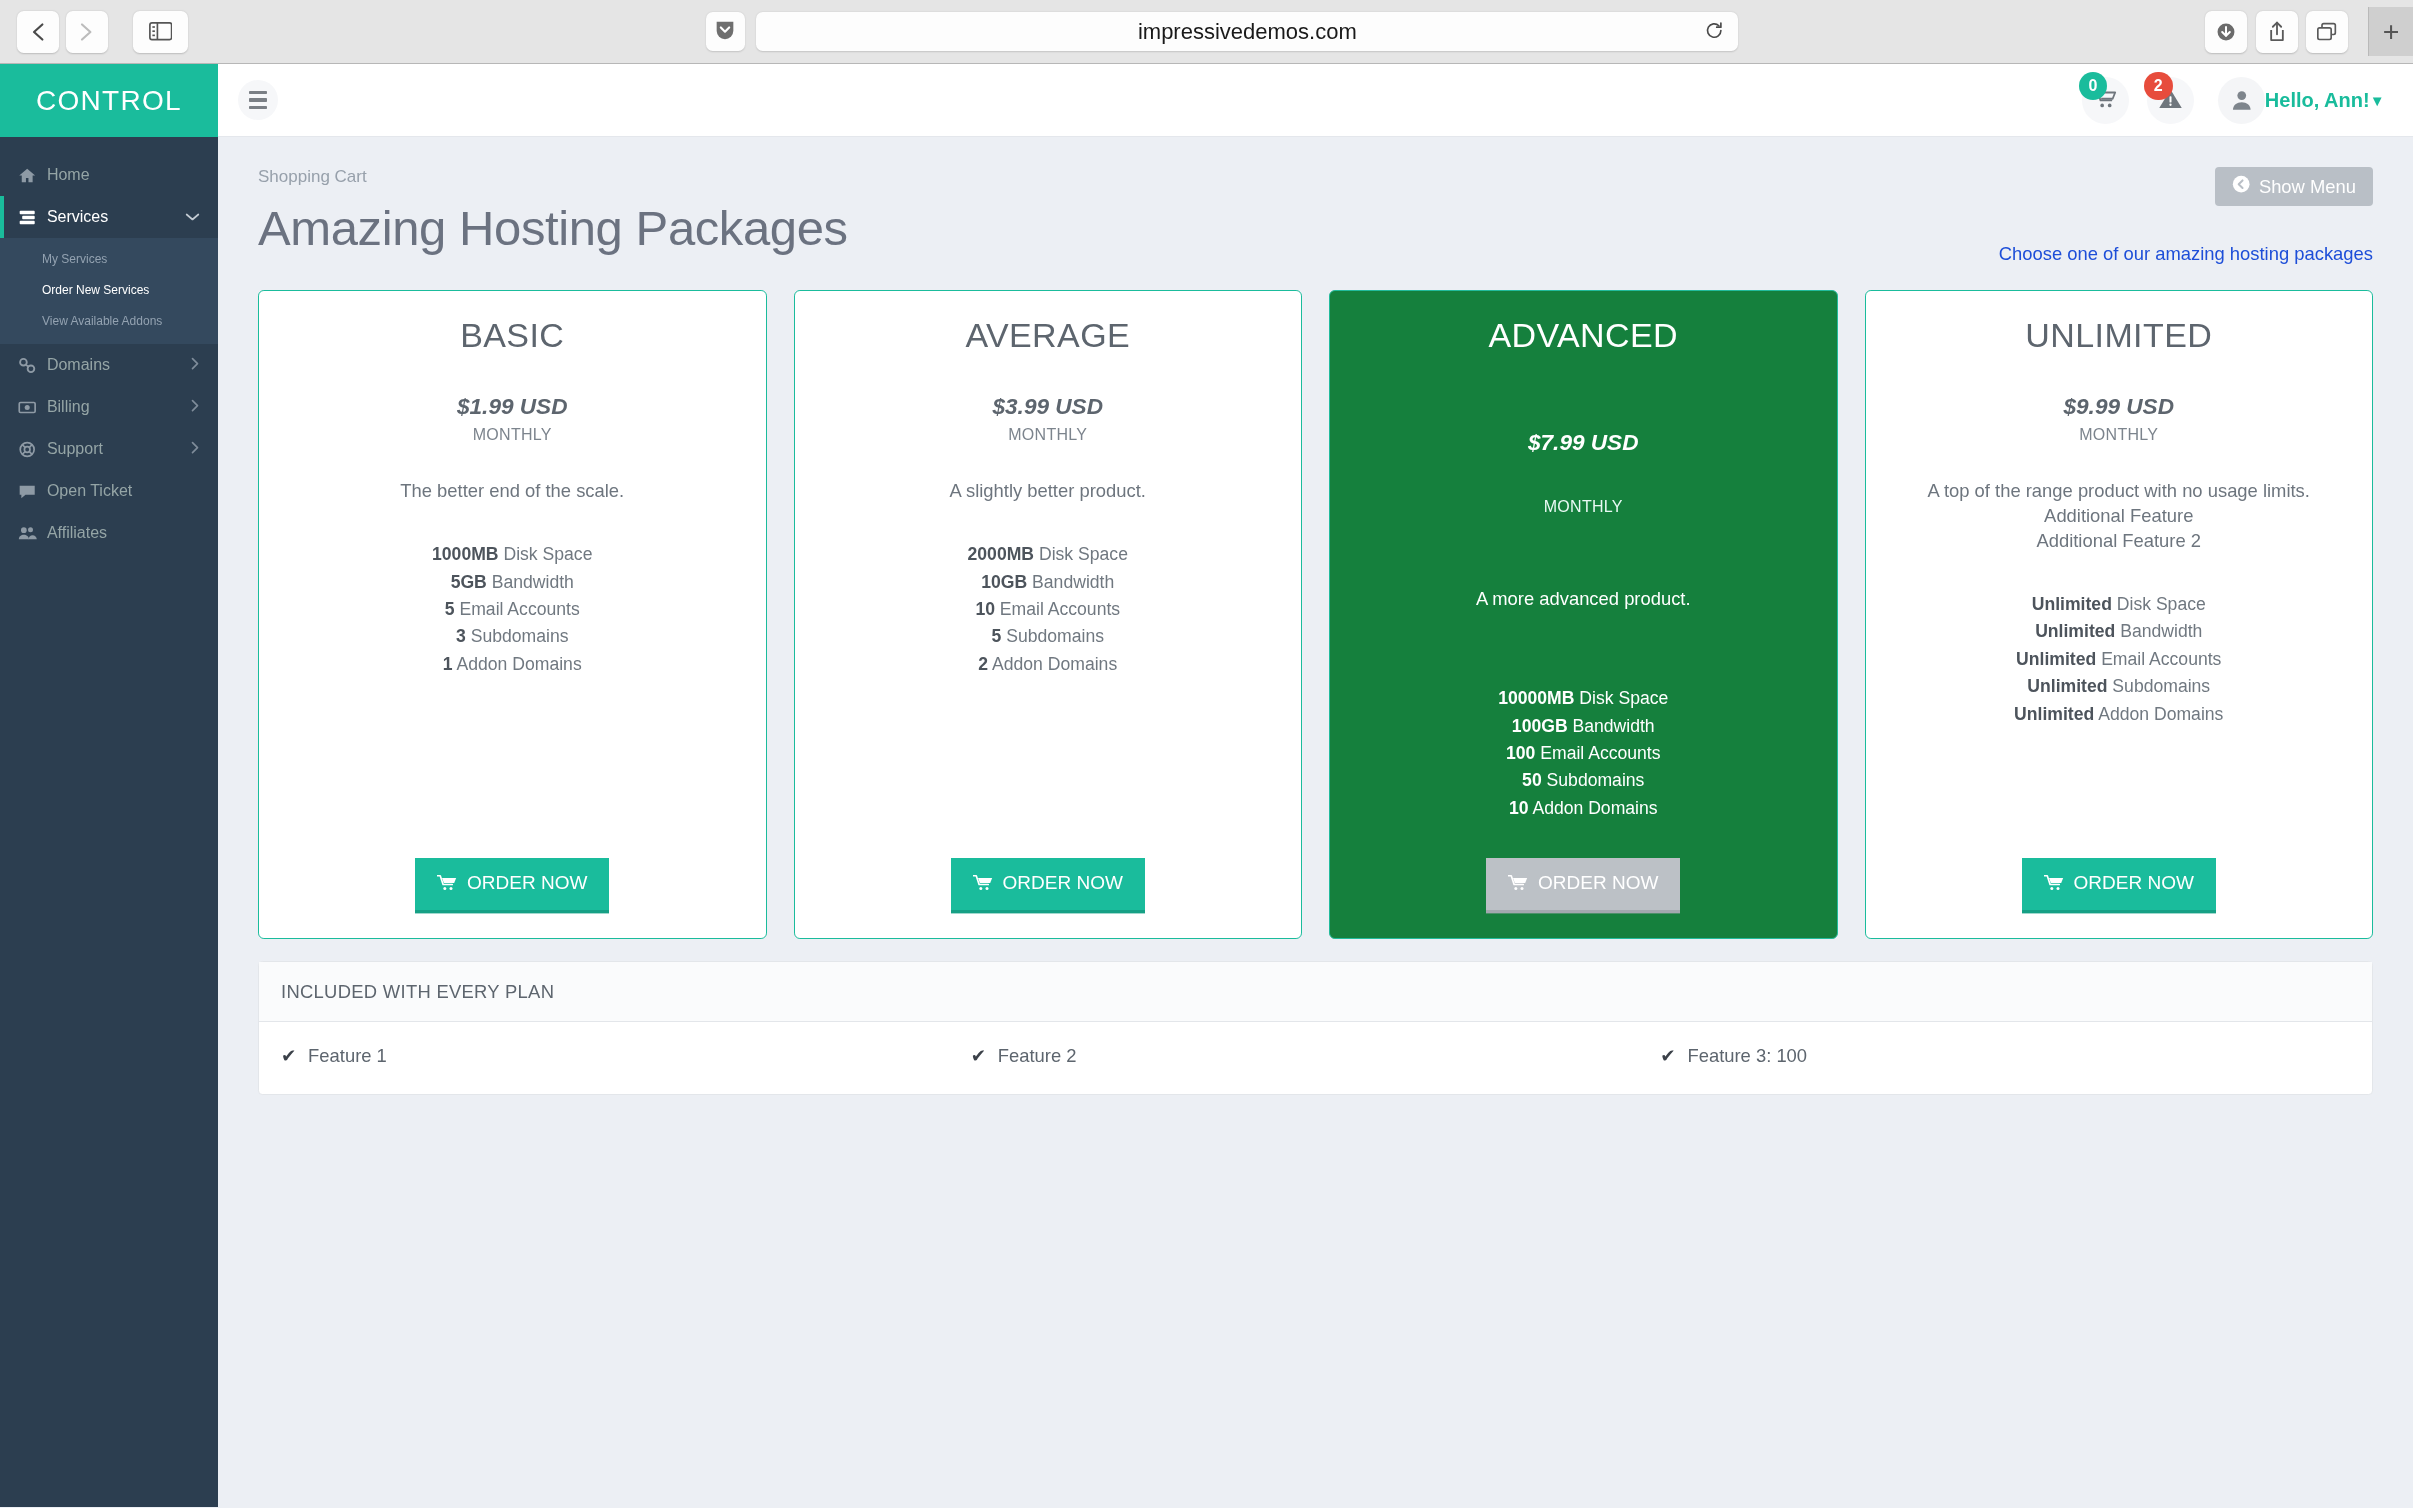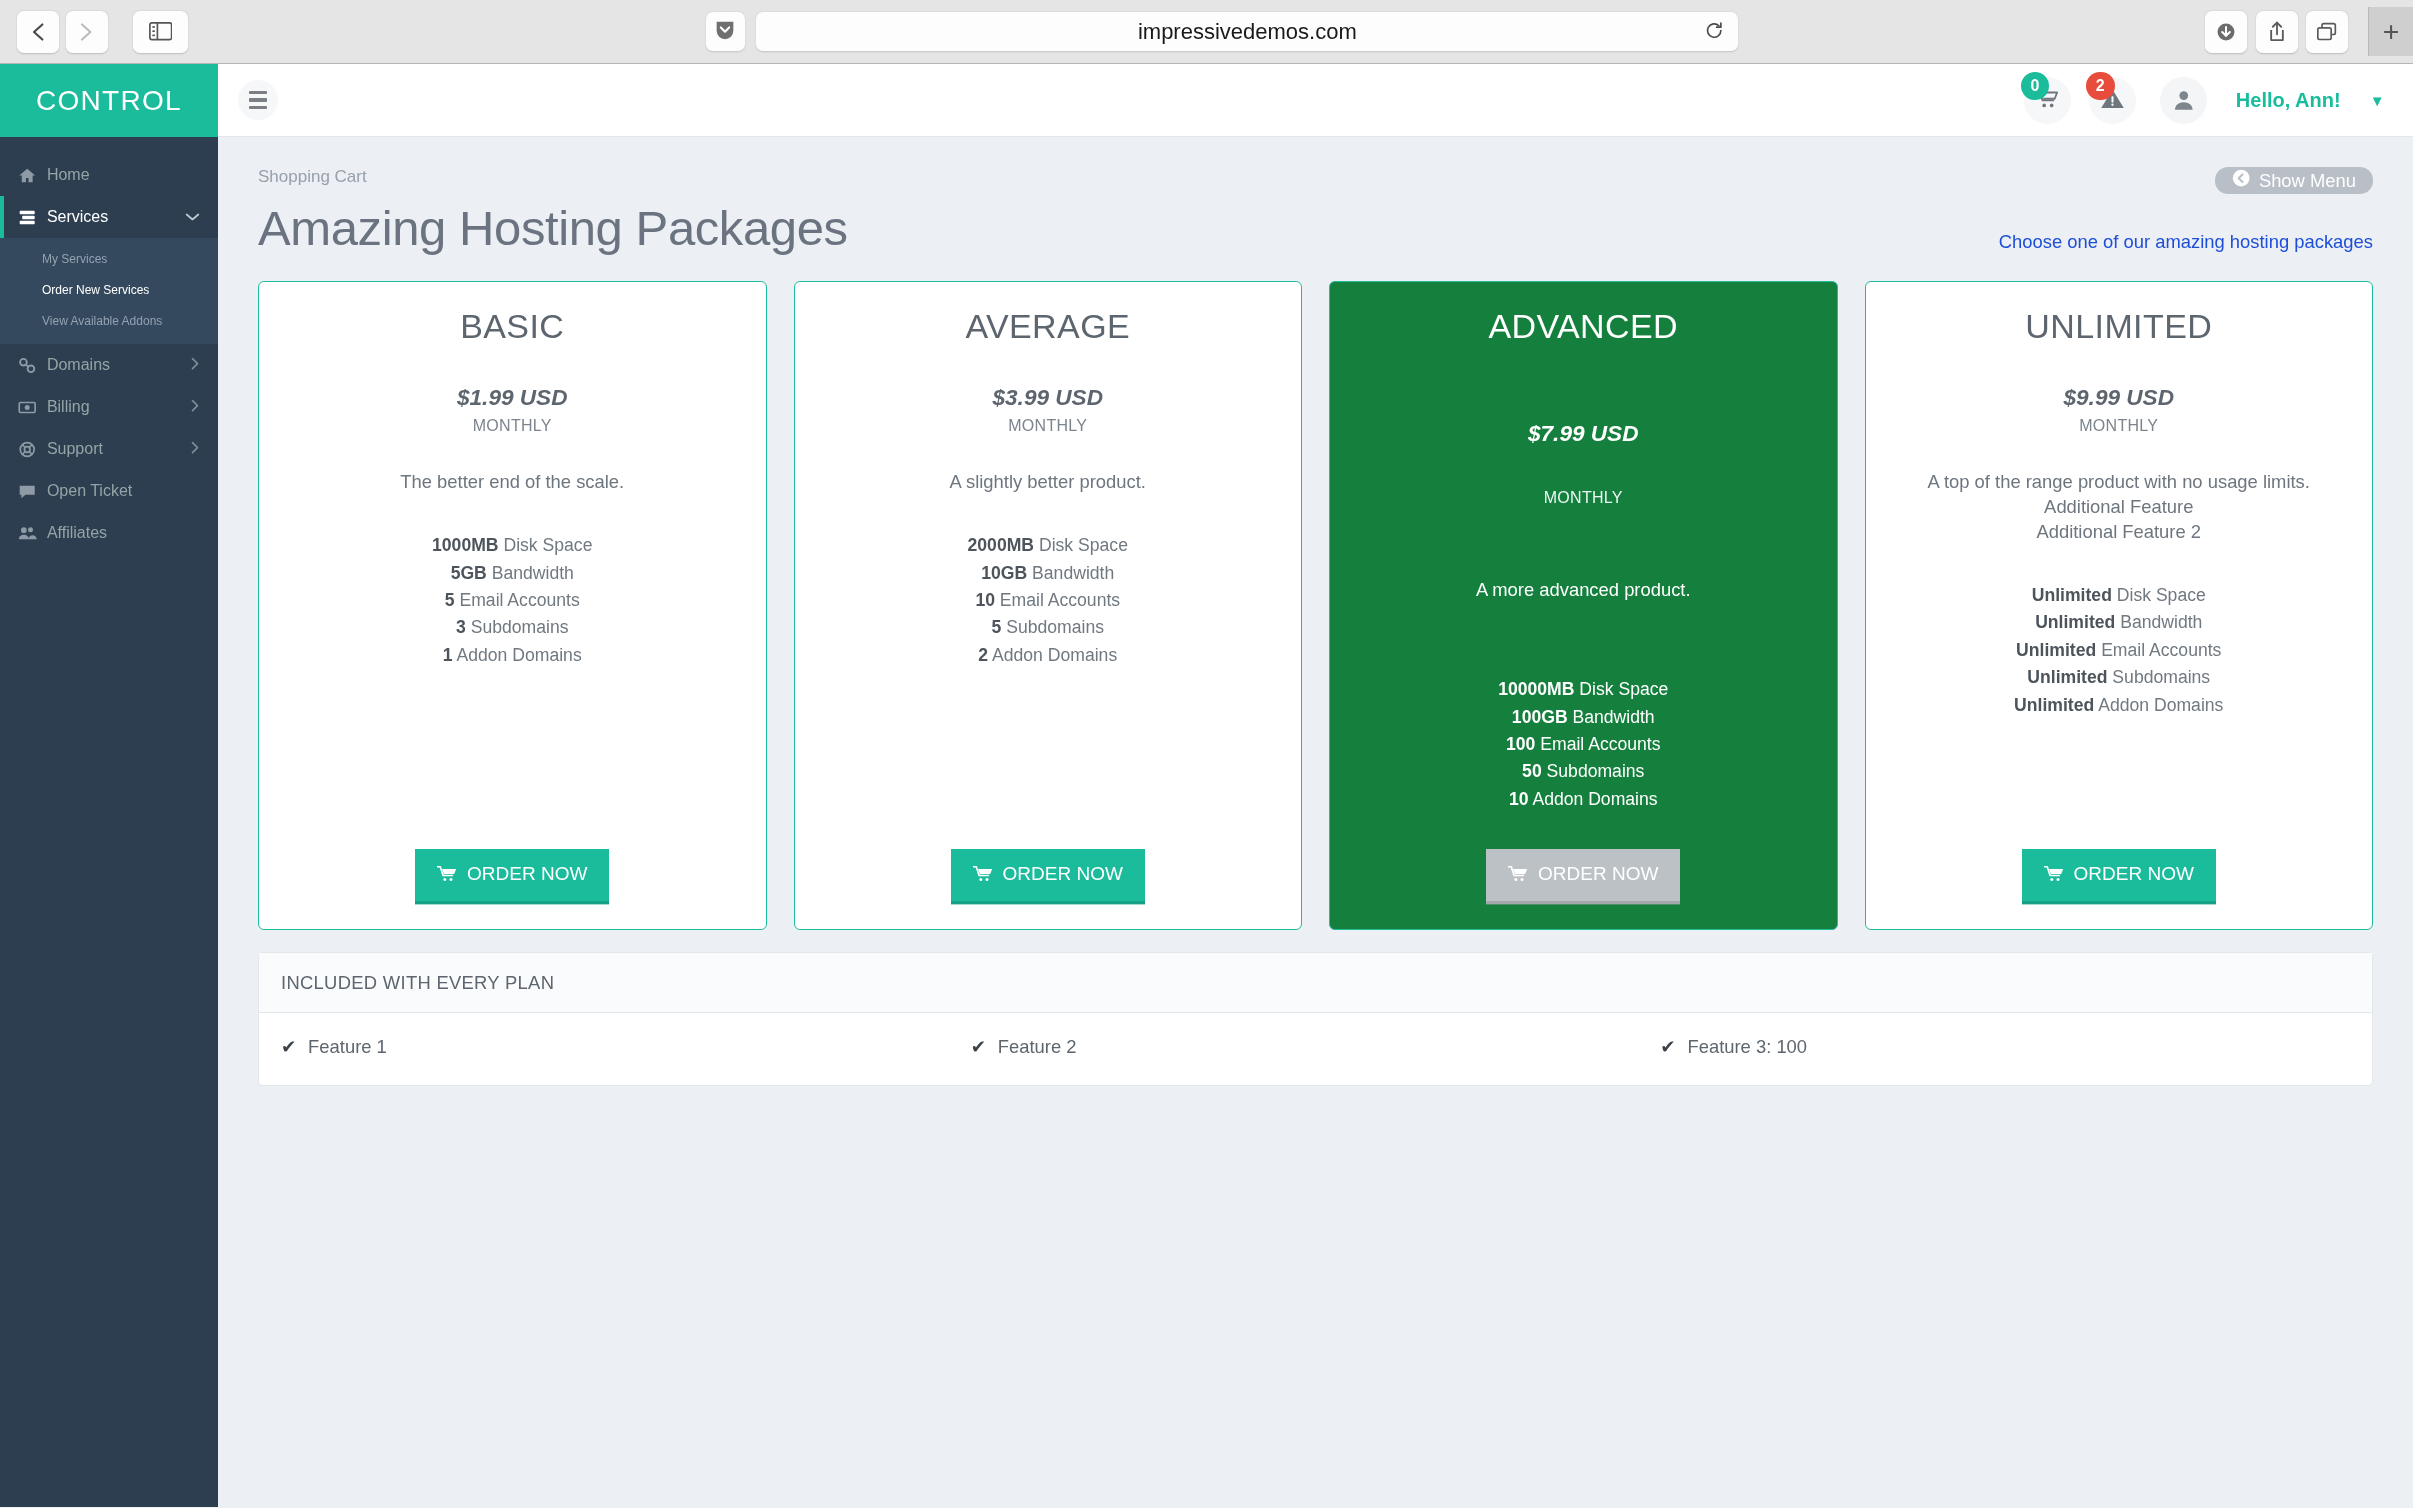--- a/index.html
+++ b/index.html
@@ -109,36 +109,36 @@
     display: flex; align-items: center; justify-content: center;
   }
   .badge {
     position: absolute; top: -5px; left: -3.4px;
     min-width: 28.5px; height: 28.5px; padding: 0 6.7px;
     border-radius: 14.2px; color: #fff; font-size: 16px; font-weight: bold;
     display: flex; align-items: center; justify-content: center;
   }
   .badge.teal { background: #1abc9c; }
   .badge.red  { background: #e74c3c; }
-  .user-box { display: flex; align-items: center; gap: 29px; margin-left: 5px; }
+  .user-box { display: flex; align-items: center; gap: 0; margin-left: 5px; }
   .avatar {
     width: 47px; height: 47px; border-radius: 50%; background: #f4f5f7;
     display: flex; align-items: center; justify-content: center;
   }
   .user-name { color: #19bc9c; font-size: 20px; font-weight: bold; }
   .user-caret { color: #19bc9c; font-size: 15px; }
 
   .page { flex: 1; padding: 30px 40px 0 40px; overflow: hidden; }
   .page-head { display: flex; align-items: flex-start; }
   .breadcrumb { font-size: 17px; color: #97a0ab; }
   .page-title { font-size: 49px; font-weight: 300; color: #6b7280; margin-top: 13.4px; letter-spacing: -0.4px; }
   .head-right { margin-left: auto; text-align: right; }
   .show-menu-btn {
     background: #b9bfc6; color: #fff; border: none;
-    border-radius: 13px; padding: 2px 17px;
+    border-radius: 4px; padding: 8px 17px;
     font-size: 18.4px; display: inline-flex; align-items: center; gap: 8.4px;
   }
   .subtitle { font-size: 18.4px; color: #1d4ed8; margin-top: 37px; }
 
   
   .pricing { display: flex; gap: 27px; margin-top: 25px; }
   .card {
     flex: 1 1 0; min-width: 0;
     background: #fff; border: 1.7px solid #1abc9c; border-radius: 5.9px;
     padding: 25px 20px 28.5px 20px;

